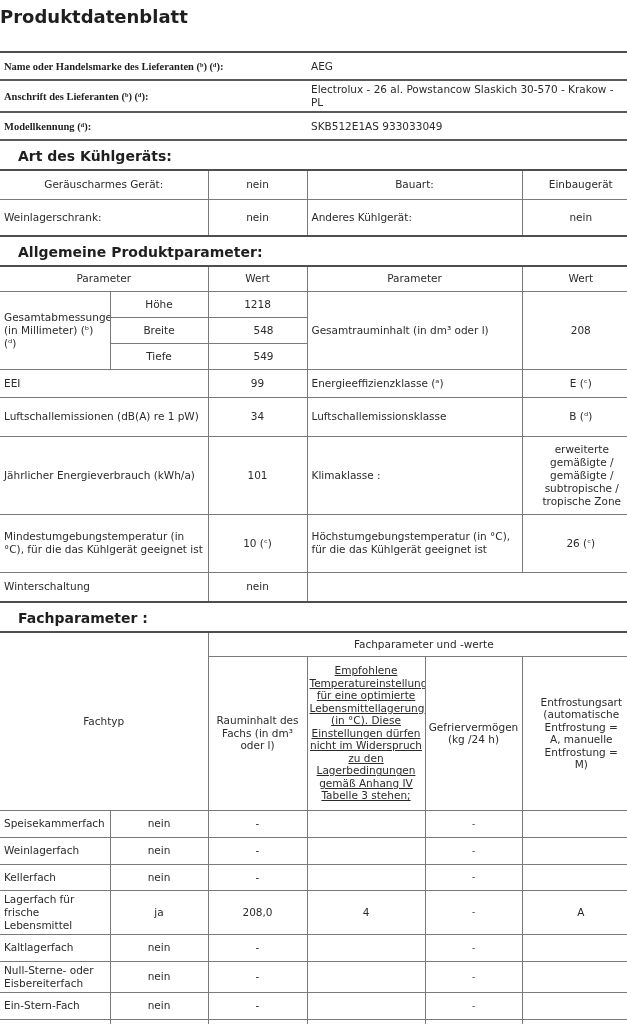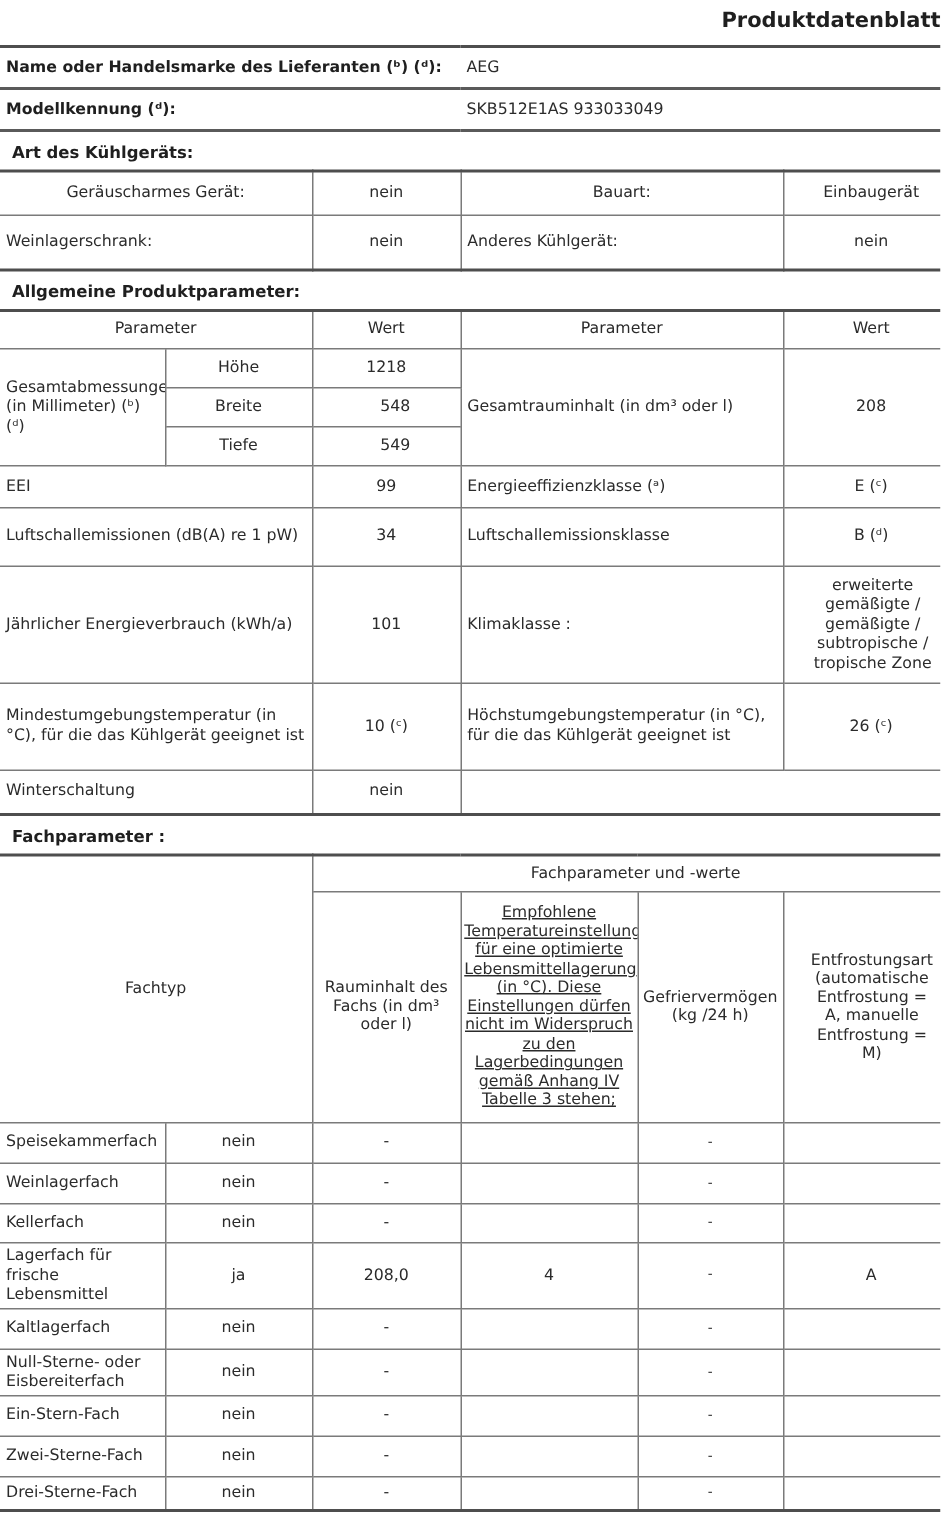--- a/index.html
+++ b/index.html
@@ -3,33 +3,33 @@
 <meta charset="utf-8">
 <style>
   html,body{margin:0;padding:0;}
   body{
     width:627px;height:1024px;overflow:hidden;background:#ffffff;
     font-family:"DejaVu Sans","Liberation Sans",sans-serif;
     color:#262626;
   }
   .page{width:627px;height:1024px;padding:4px 0 0 0;box-sizing:border-box;}
   .doc-title{
-    text-align:right;font-weight:bold;font-size:14px;margin:2px 0 8px 0;
+    text-align:left;font-weight:bold;font-size:18px;margin:2px 0 24px 0;
     color:#1f1f1f;
   }
   .section-heading{
-    font-weight:bold;font-size:11px;margin:7px 0 5px 0;padding-left:8px;color:#1f1f1f;
+    font-weight:bold;font-size:14px;margin:7px 0 5px 0;padding-left:18px;color:#1f1f1f;
   }
   table{border-collapse:collapse;width:627px;table-layout:fixed;font-size:10.5px;color:#2b2b2b;}
   td{padding:2px 4px;vertical-align:middle;line-height:13px;overflow:hidden;}
 
   
   .supplier-table{border-top:2px solid #4e4e4e;}
   .supplier-table td{border-bottom:2px solid #5a5a5a;}
-  .supplier-table td.lbl{font-weight:bold;color:#1f1f1f;}
+  .supplier-table td.lbl{font-weight:bold;color:#1f1f1f;font-family:Liberation Serif, serif;}
   .supplier-table tr{height:28px;}
 
   
   .grid{border-top:2px solid #4e4e4e;border-bottom:2px solid #4e4e4e;}
   .grid td{border:1px solid #7a7a7a;}
   .grid tr > td:first-child{border-left:none;}
   .grid tr > td:last-child{border-right:none;padding-left:16px;}
   .grid tr:first-child > td{border-top:none;text-align:center;}
   .grid tr:last-child > td{border-bottom:none;}
 
@@ -58,20 +58,24 @@
     <colgroup>
         <col style="width:307px">
         <col style="width:320px">
       </colgroup>
     <tbody>
         <tr>
       <td class="lbl">Name oder Handelsmarke des Lieferanten (ᵇ) (ᵈ):</td>
       <td class="l">AEG</td>
     </tr>
     <tr>
+      <td class="lbl">Anschrift des Lieferanten (ᵇ) (ᵈ):</td>
+      <td class="l">Electrolux - 26 al. Powstancow Slaskich 30-570 - Krakow - PL</td>
+    </tr>
+    <tr>
       <td class="lbl">Modellkennung (ᵈ):</td>
       <td class="l">SKB512E1AS 933033049</td>
     </tr>
   </tbody>
     </table>
 
   <div class="section-heading">Art des Kühlgeräts:</div>
   <table class="grid">
     <colgroup>
         <col style="width:208px">

